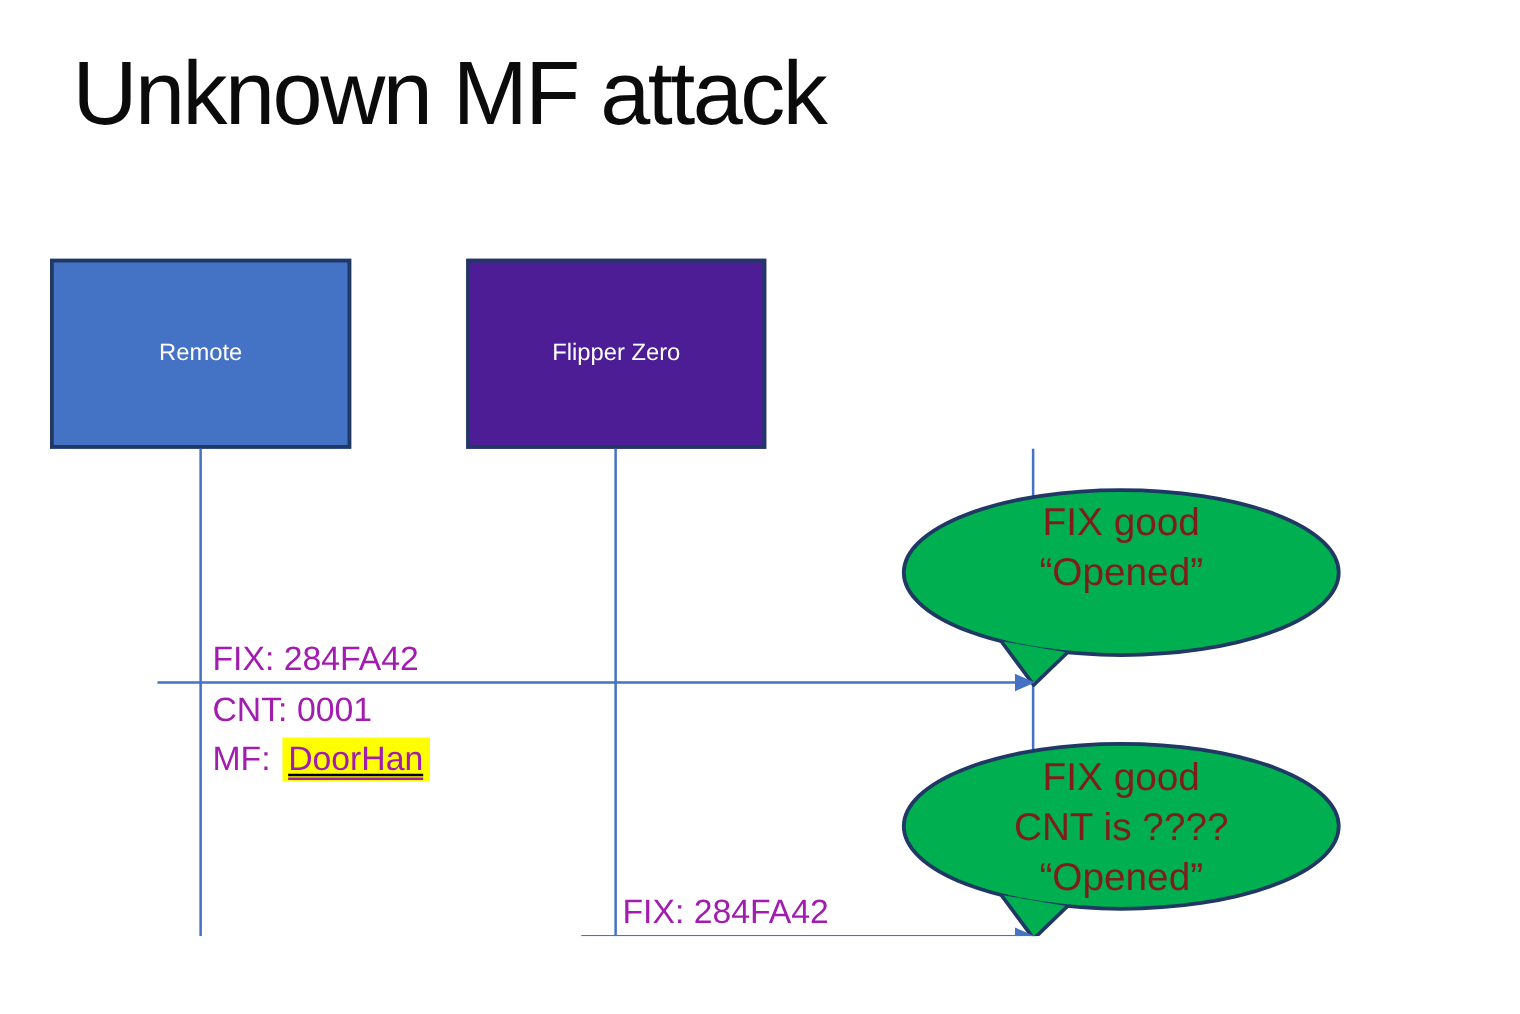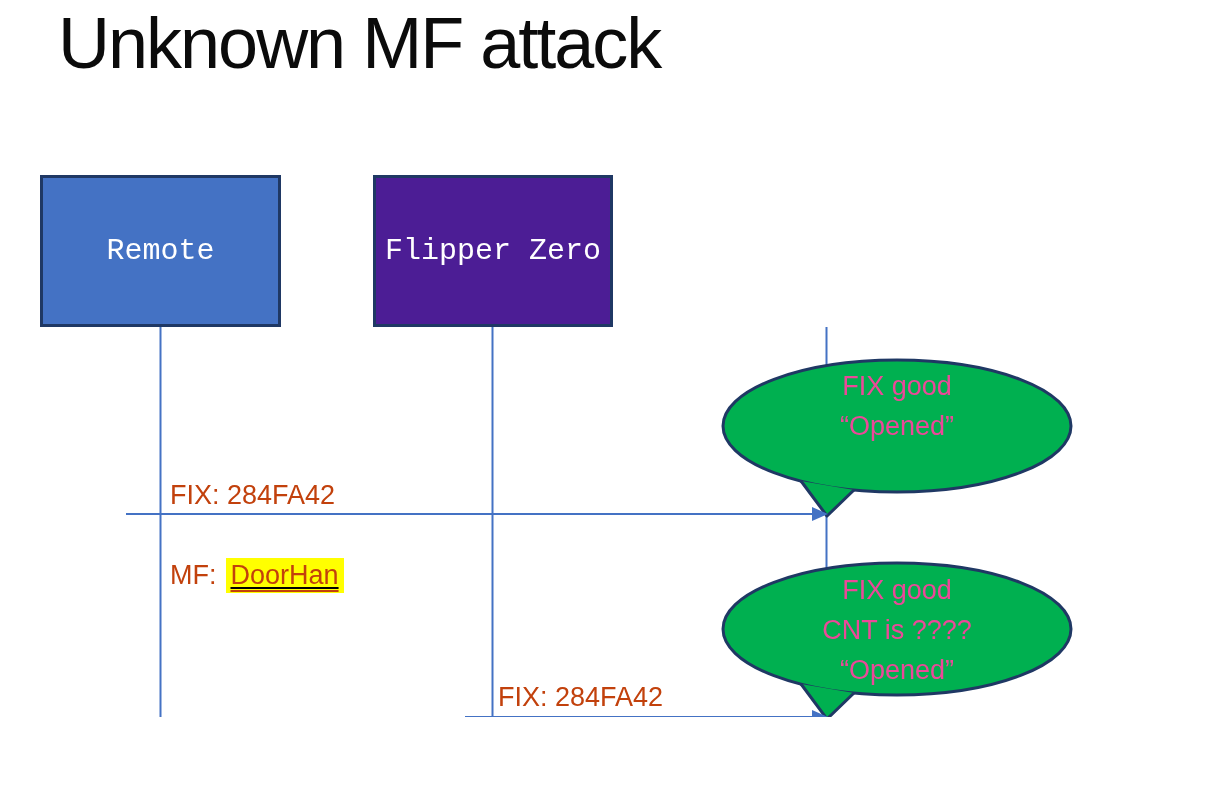--- a/index.html
+++ b/index.html
@@ -3,20 +3,21 @@
 <meta charset="utf-8">
 <style>
   html, body { margin: 0; padding: 0; background: #ffffff; }
   .slide {
     position: relative;
     width: 1216px;
     height: 717px;
     background: #ffffff;
     overflow: hidden;
     font-family: "Liberation Sans", sans-serif;
+    margin-top: 32px;
   }
   .title {
     position: absolute;
     left: 58px;
     top: 4px;
     margin: 0;
     font-size: 72px;
     font-weight: 300;
     letter-spacing: -2px;
     line-height: 1.1;
@@ -28,47 +29,46 @@
     top: 175px;
     height: 152px;
     box-sizing: border-box;
     border: 3px solid #1F3864;
     display: flex;
     align-items: center;
     justify-content: center;
   }
   .actor span {
     color: #ffffff;
-    font-size: 30px;
+    font-size: 19px;
     white-space: nowrap;
-    font-family: Liberation Mono, monospace;
   }
   .actor-remote   { left: 40px;  width: 241px; background: #4472C4; }
   .actor-flipper  { left: 373px; width: 240px; background: #4c1d95; }
   .actor-receiver { left: 708px; width: 239px; background: #00B050; }
   .overlay {
     position: absolute;
     left: 0; top: 0;
     width: 1216px;
     height: 811px;
   }
   .callout-text {
     position: absolute;
     width: 348px;
     text-align: center;
-    color: #ec4899;
-    font-size: 27px;
+    color: #7f1d1d;
+    font-size: 31px;
     line-height: 40px;
     white-space: nowrap;
   }
   .callout1-text { left: 723px; top: 366px; }
   .callout2-text { left: 723px; top: 570px; }
   .msg-label {
     position: absolute;
-    color: #c2410c;
+    color: #a21caf;
     font-size: 27px;
     line-height: 32px;
     white-space: nowrap;
   }
   .pfx { margin-right: 9px; }
   .hl  { background: #FFFF00; padding: 2px 5px 3px 5px; }
   .sq  {
     text-decoration-line: underline;
     text-decoration-style: wavy;
     text-decoration-color: #E8502E;
@@ -121,19 +121,20 @@
     <div>FIX good</div>
     <div>“Opened”</div>
   </div>
   <div class="callout-text callout2-text">
     <div>FIX good</div>
     <div>CNT is ????</div>
     <div>“Opened”</div>
   </div>
 
   <div class="msg-label" style="left:170px; top:479px;">FIX: 284FA42</div>
+  <div class="msg-label" style="left:170px; top:520px;">CNT: 0001</div>
   <div class="msg-label" style="left:170px; top:559px;">
     <span class="pfx">MF:</span><span class="hl sq"><span class="u-solid">DoorHan</span></span>
   </div>
 
   <div class="msg-label" style="left:498px; top:681px;">FIX: 284FA42</div>
 
 </div>
 
 </body></html>

